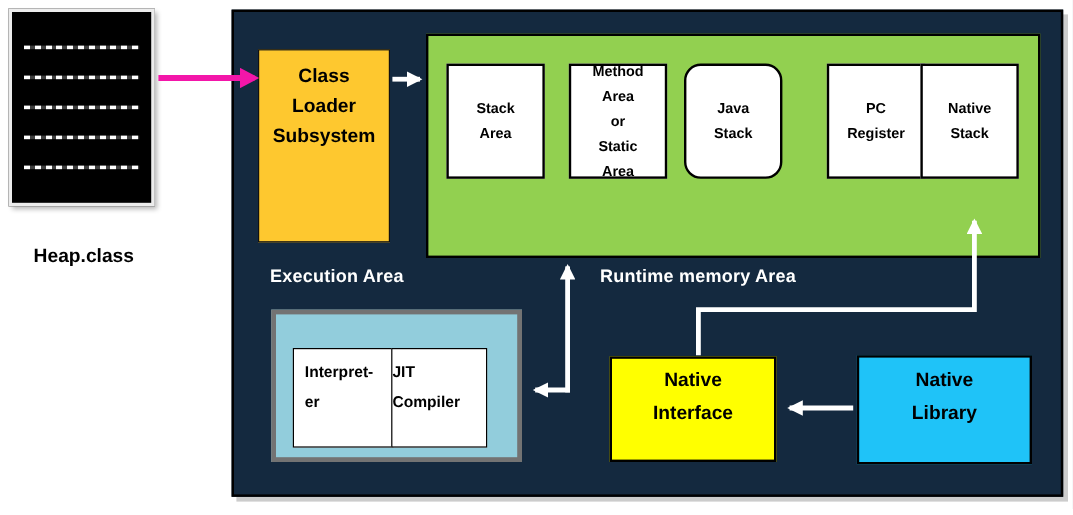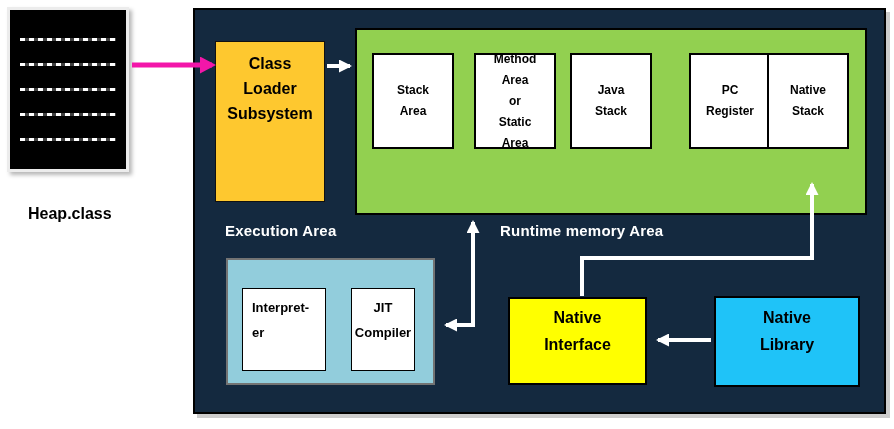--- a/index.html
+++ b/index.html
@@ -46,42 +46,42 @@
   }
   .membox {
     position:absolute; top:23px; width:82px; height:96px;
     background:#ffffff; border:2px solid #000;
     display:flex; align-items:center; justify-content:center;
     text-align:center; font-size:12px; line-height:21px;
     white-space:pre-line;
   }
   .membox.b0 { left:15px; }
   .membox.b1 { left:117px; }
-  .membox.b2 { left:213px; }
+  .membox.b2 { left:213px;border-radius:14px; }
   .membox.b3 { left:332px; }
   .membox.b4 { left:410px; }
 
   .area-label {
     position:absolute; font-size:15px; color:#ffffff; letter-spacing:0.2px;
   }
   .exec-label { left:30px; top:212px; }
   .runtime-label { left:305px; top:212px; }
 
   .exec {
     position:absolute; left:31px; top:248px; width:209px; height:127px;
-    background:#92cddc; border:2px solid #737373;
+    background:#92cddc; border:4px solid #737373;
   }
   .inner-box {
     position:absolute; top:28px; height:83px;
     background:#ffffff; border:1px solid #000;
     font-size:13px; line-height:25px; padding-top:6px;
     white-space:pre-line;
   }
   .interp { left:14px; width:84px; text-align:left; padding-left:9px; }
-  .jit    { left:123px; width:64px; text-align:center; }
+  .jit    { left:96px; width:80px; }
 
   .nif {
     position:absolute; left:313px; top:287px; width:139px; height:88px;
     background:#ffff00; border:2px solid #000;
     text-align:center; font-size:16px; line-height:27px; padding-top:5px;
     white-space:pre-line;
   }
   .nlib {
     position:absolute; left:519px; top:286px; width:146px; height:91px;
     background:#1fc3f8; border:2px solid #000;

